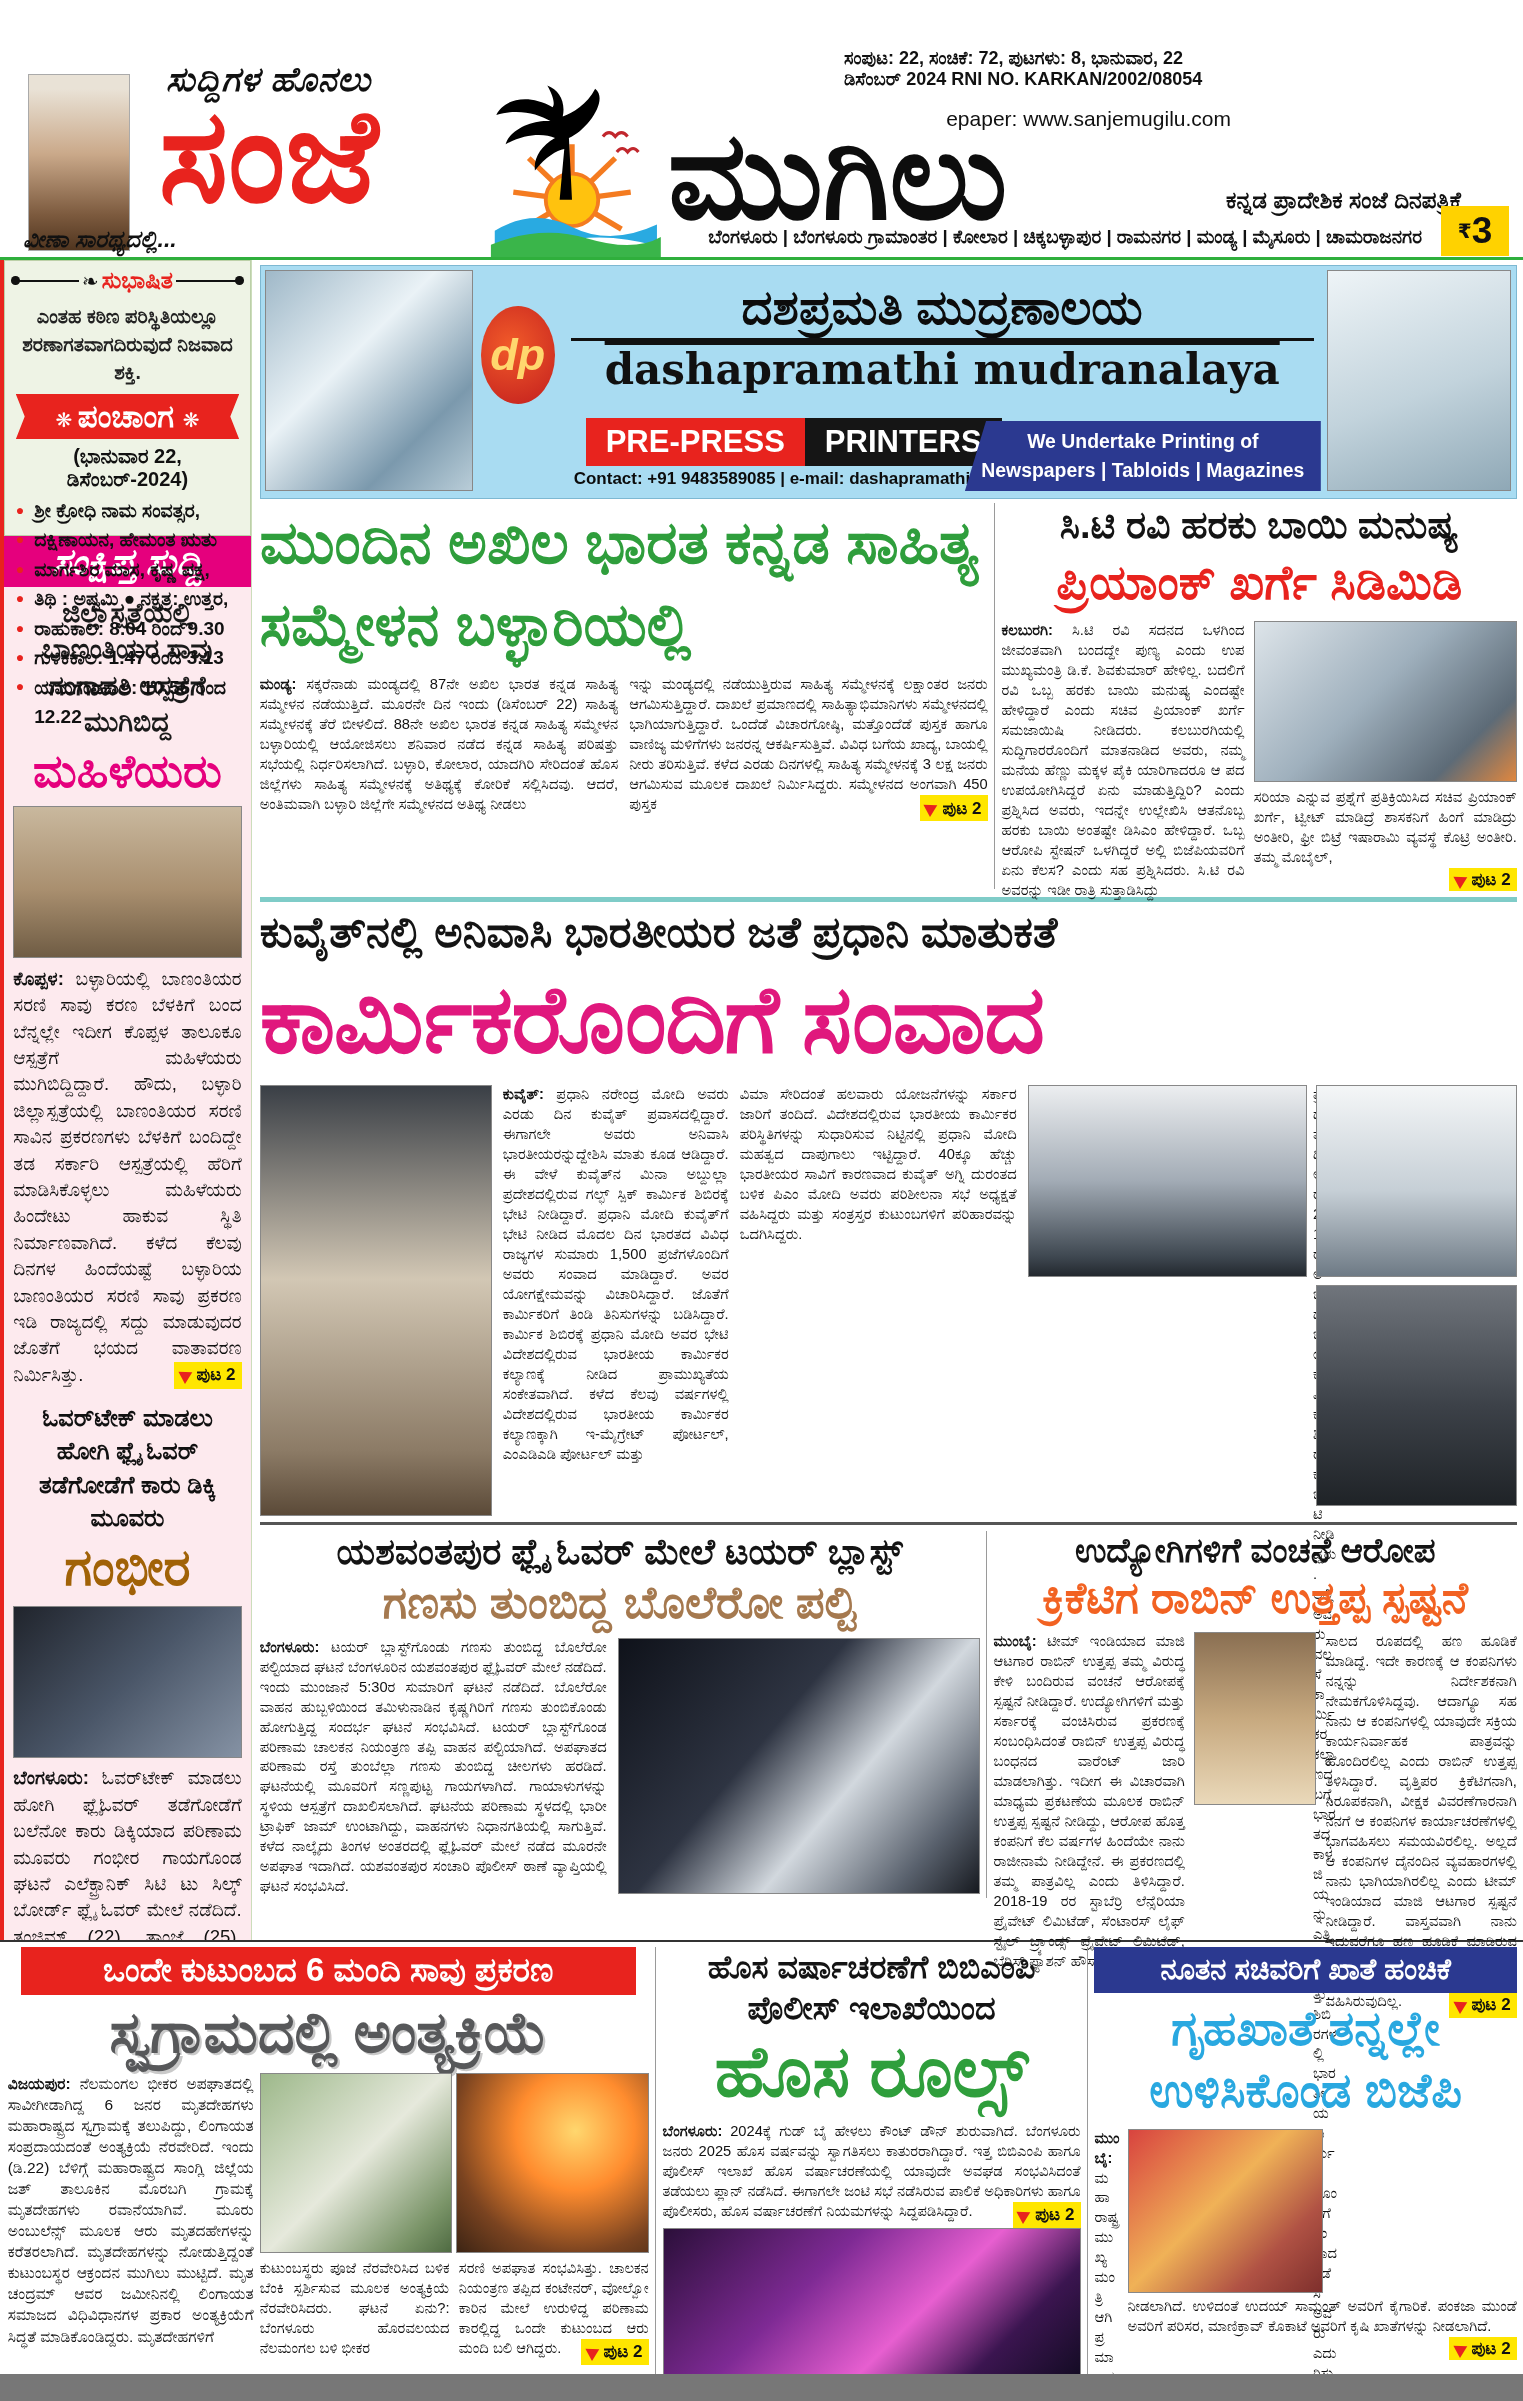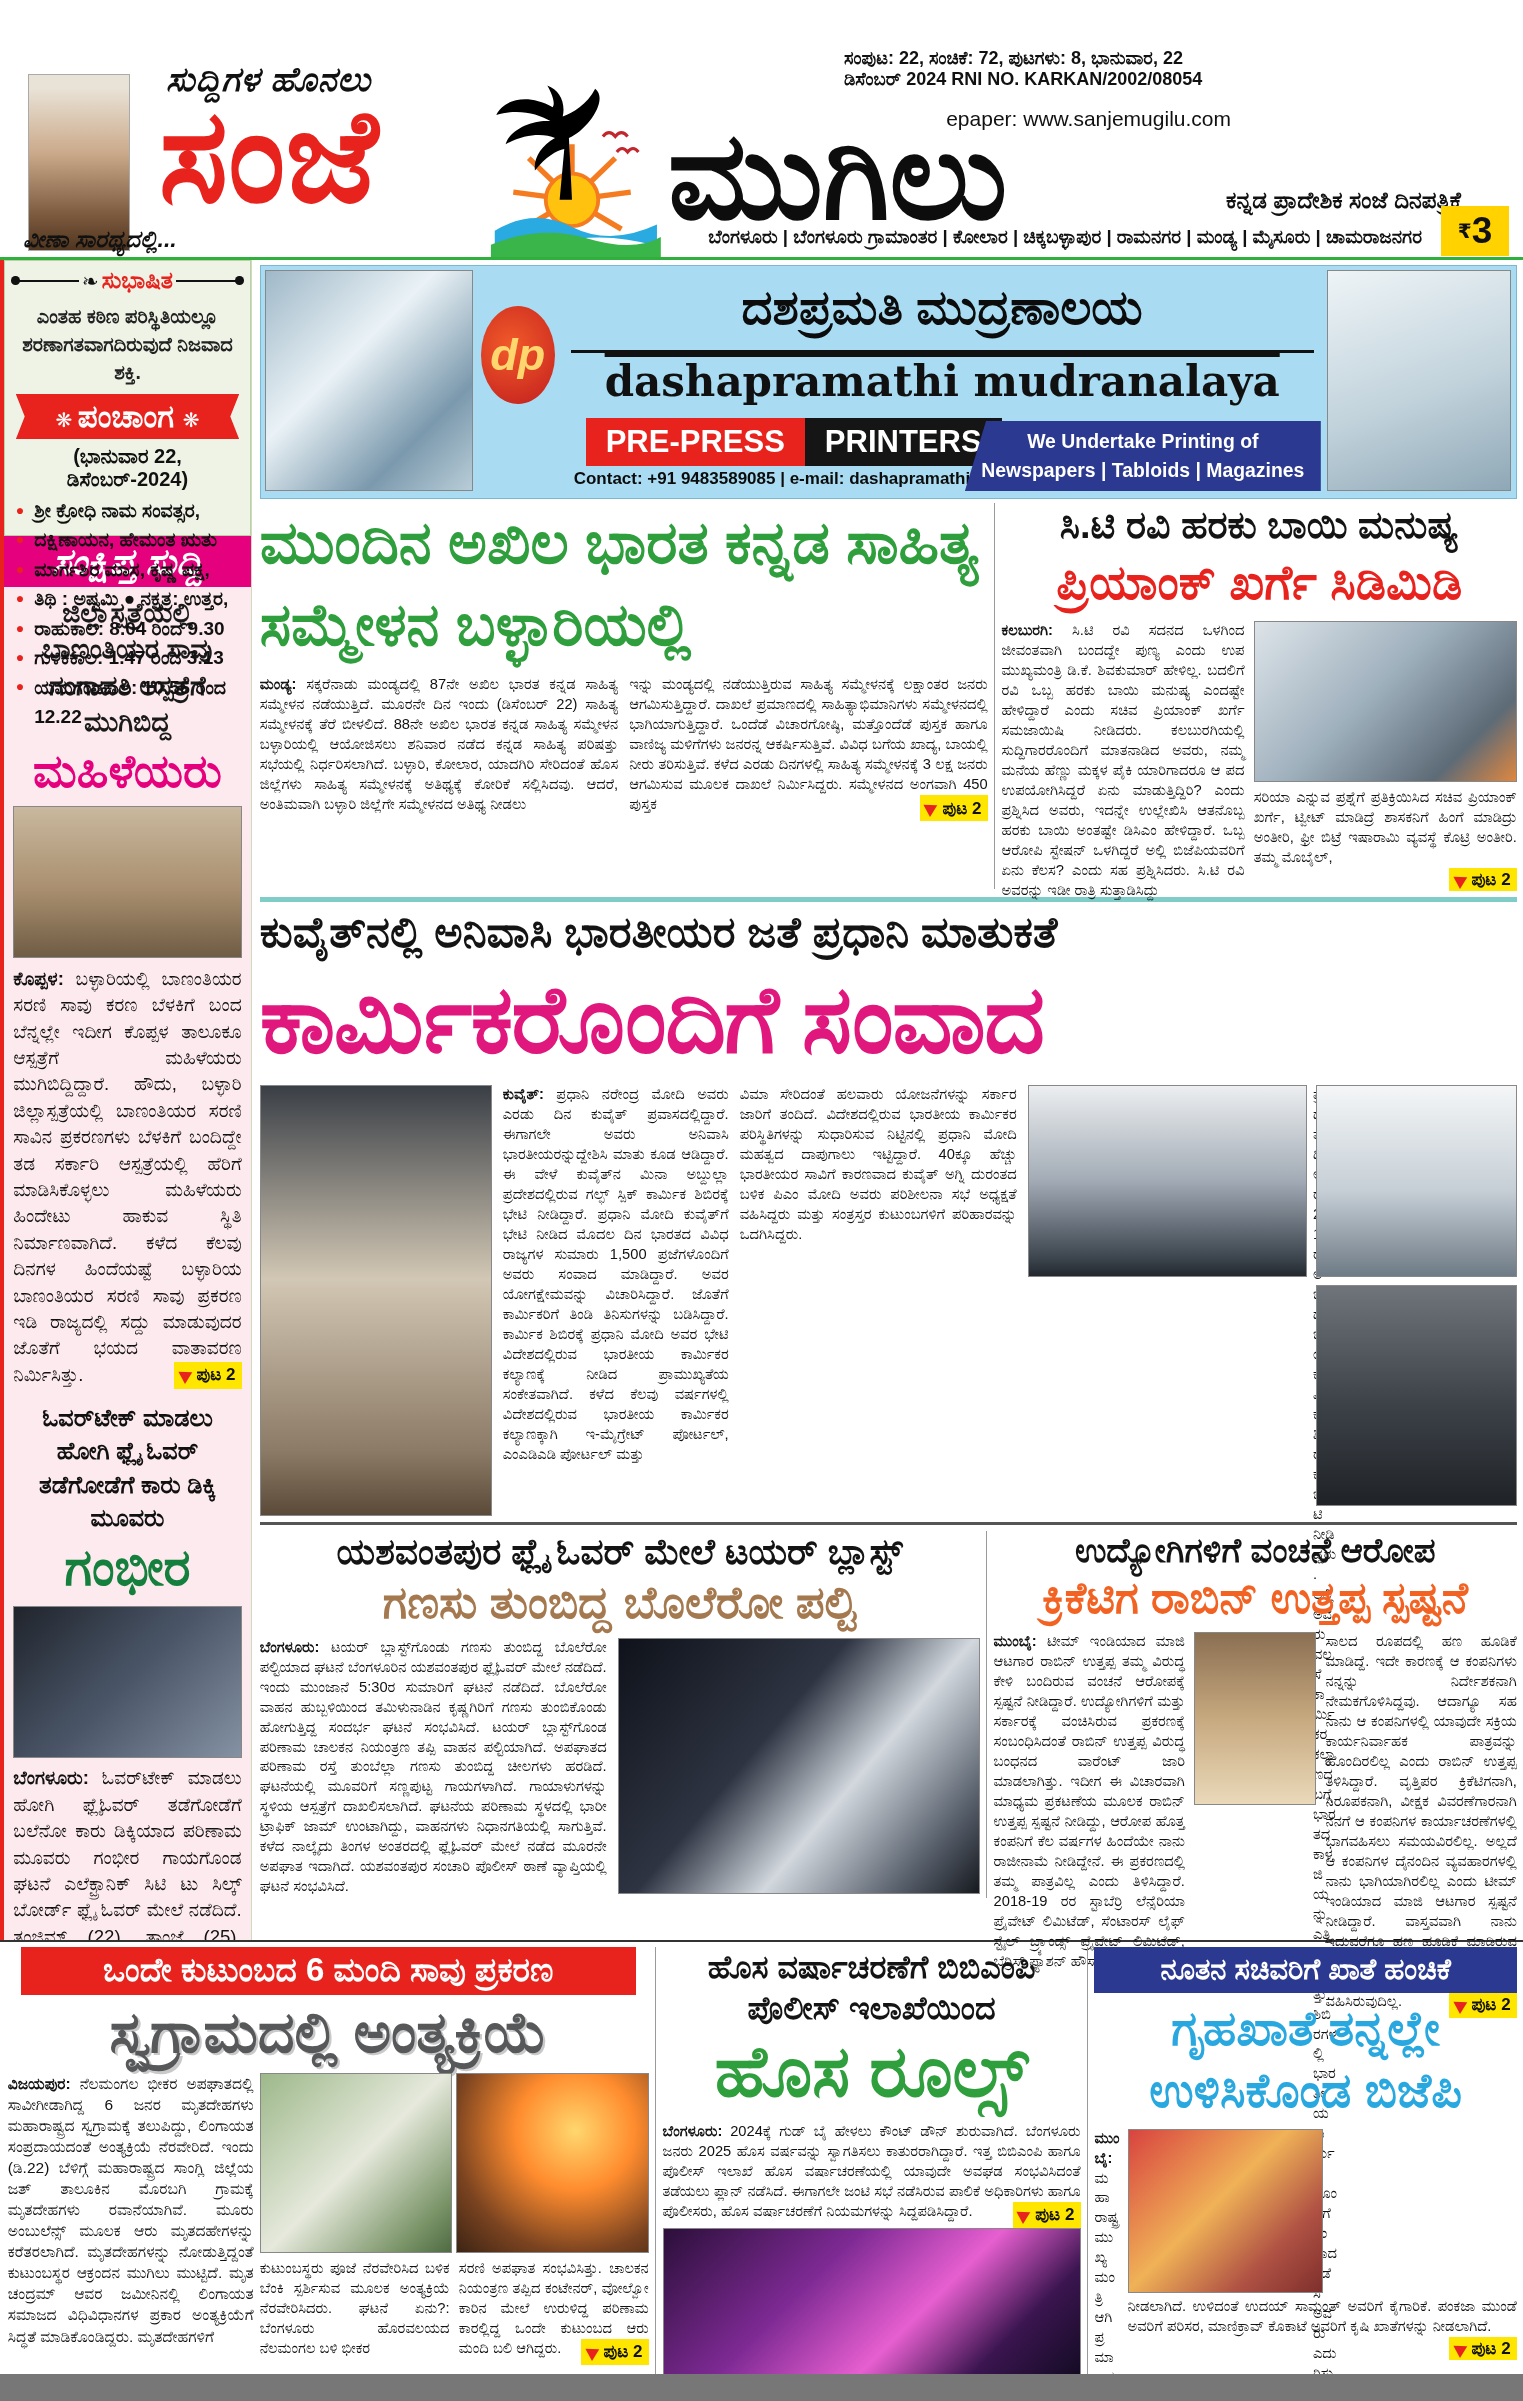--- a/index.html
+++ b/index.html
@@ -41,35 +41,35 @@
   .ribbon .fl{font-size:20px}
   .pdate{font-size:20px;font-weight:900;margin:6.2px 0 4.6px}
   .plist{list-style:none;text-align:left;padding:0 1.5px}
   .plist li{font-size:19px;font-weight:bold;line-height:1.55;padding-left:20px;position:relative}
   .plist li::before{content:"●";color:#e8231e;position:absolute;left:1.5px;font-size:14px;top:3.9px}
   .brief{height:51px;background:#e5007d;color:#fff;display:flex;align-items:center;justify-content:center;
          font-size:36px;font-weight:900;font-style:italic}
   .pink{background:#fdeaee;height:1353px;padding:7.7px 9.3px;overflow:hidden}
   .s1h{font-size:27px;font-weight:900;text-align:center;line-height:1.35;color:#1a1a1a}
   .s1hl{font-size:46px;font-weight:900;text-align:center;color:#e5007d;margin:3.1px 0 7.7px}
-  .s2hl{font-size:51px;font-weight:900;text-align:center;color:#15803d;margin:3.1px 0 7.7px}
+  .s2hl{font-size:51px;font-weight:900;text-align:center;color:#a16207;margin:3.1px 0 7.7px}
   .sphoto{width:100%;height:152px;margin:1.5px 0 7.7px}
   .sbody{font-size:18.6px;line-height:1.42;text-align:justify;word-break:break-word}
   .s2h{font-size:24px;font-weight:900;text-align:center;line-height:1.4;margin-top:12.4px}
   
   .ad{height:234px;background:#a9dcf2;border:1.5px solid #7db8d2;position:relative;margin-bottom:4.6px}
   .ad-press{position:absolute;left:4.6px;top:4.6px;width:208px;height:221px}
   .ph-press{background:linear-gradient(135deg,#9fb8c8,#eaf2f6 40%,#7b99ad 75%,#b9cdd8)}
   .ad-machine{position:absolute;right:4.6px;top:4.6px;width:184px;height:221px}
   .ph-machine{background:linear-gradient(160deg,#eef4f7,#c2d3dc 55%,#8fa8b6)}
   .dp{position:absolute;left:220px;top:40px;width:74px;height:98px;background:radial-gradient(circle at 40% 40%,#f15a29,#c21e1e);
       border-radius:50%;display:flex;align-items:center;justify-content:center;color:#ffd76e;
       font-size:45px;font-weight:900;font-style:italic}
   .ad-kn{position:absolute;left:310px;top:14px;width:743px;text-align:center;font-size:48px;font-weight:900;color:#0c0c0c}
-  .ad-en{position:absolute;left:310px;top:84px;width:743px;text-align:center;font-size:42px;font-weight:bold;
+  .ad-en{position:absolute;left:310px;top:72px;width:743px;text-align:center;font-size:42px;font-weight:bold;
          font-family:"DejaVu Serif","Liberation Serif",serif;border-top:3.1px solid #111;padding-top:4.6px;
          text-decoration:overline}
   .ad-tags{position:absolute;left:325px;top:152px;display:flex}
   .tag1{background:#e8231e;color:#fff;font-size:31px;font-weight:900;padding:6.2px 20px}
   .tag2{background:#151515;color:#fff;font-size:31px;font-weight:900;padding:6.2px 20px}
   .ad-contact{position:absolute;left:313px;top:203px;font-size:17px;font-weight:bold;color:#0c0c0c}
   .ad-ribbon{position:absolute;right:195px;top:155px;width:356px;background:#2b3990;color:#fff;text-align:center;
              font-size:19.4px;font-weight:bold;line-height:1.5;padding:6.2px 4.6px;
              clip-path:polygon(6% 0,100% 0,100% 100%,0 100%)}
   

